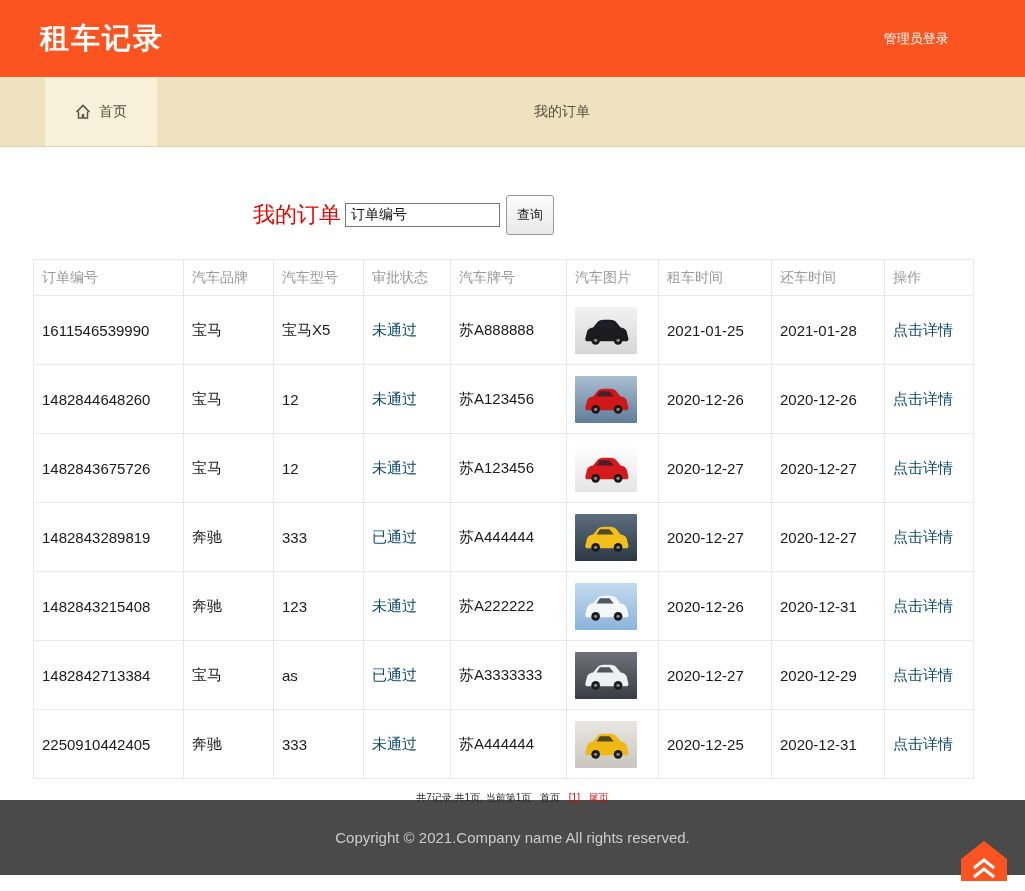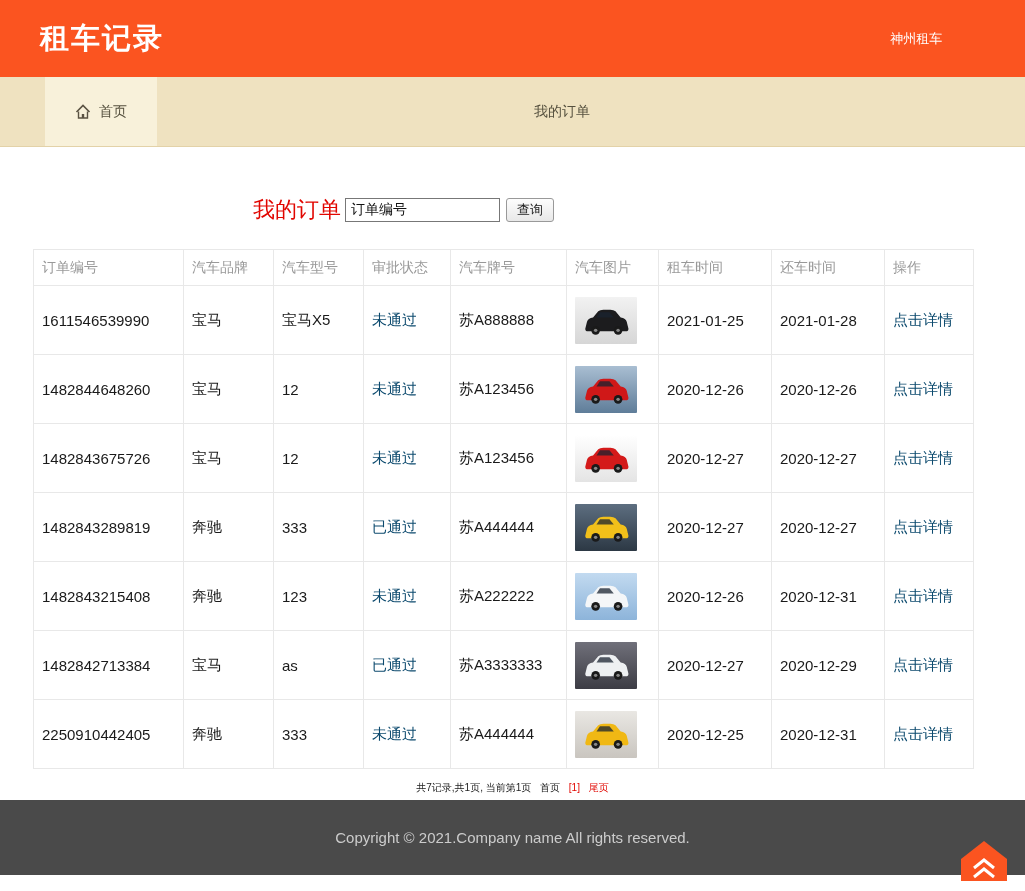--- a/index.html
+++ b/index.html
@@ -41,21 +41,21 @@
   .content { height:653px; padding-top:48px; }
 
   .toolbar { display:flex; align-items:center; margin-left:253px; }
   .page-title { color:#e10600; font-size:22px; margin-right:4px; }
   .search-input {
     width:155px; height:24px; border:1px solid #777; background:#fff;
     font-size:14px; padding:2px 5px; font-family:"Liberation Sans","DejaVu Sans",sans-serif;
     color:#111;
   }
   .search-btn {
-    margin-left:6px; height:24px; padding:2px 10px;
+    margin-left:6px; height:40px; padding:2px 10px;
     font-size:13px; color:#222;
     background:linear-gradient(180deg,#fdfdfd,#e8e8e8);
     border:1px solid #999; border-radius:3px; cursor:pointer;
     font-family:Liberation Mono, monospace;
   }
 
   table.orders {
     width:940px; margin:24px 0 0 33px;
     border-collapse:collapse; table-layout:fixed;
   }
@@ -96,21 +96,21 @@
     width:46px; height:40px; cursor:pointer;
   }
 </style>
 </head>
 <body>
 
 <div class="header">
   <div class="site-title">租车记录</div>
   <div class="header-links">
     <span>你好！：user</span>
-    <span>神州租车</span>
+    <span>管理员登录</span>
     <span>退出</span>
   </div>
 </div>
 
 <div class="nav">
   <div class="nav-item active" id="nav-home">
     <span class="home-icon">
       <svg width="16" height="16" viewBox="0 0 16 16">
         <path d="M1.5 8 L8 1.5 L14.5 8" fill="none" stroke="#5a5242" stroke-width="1.6"></path>
         <path d="M3.5 7.5 V14 H12.5 V7.5" fill="none" stroke="#5a5242" stroke-width="1.4"></path>

